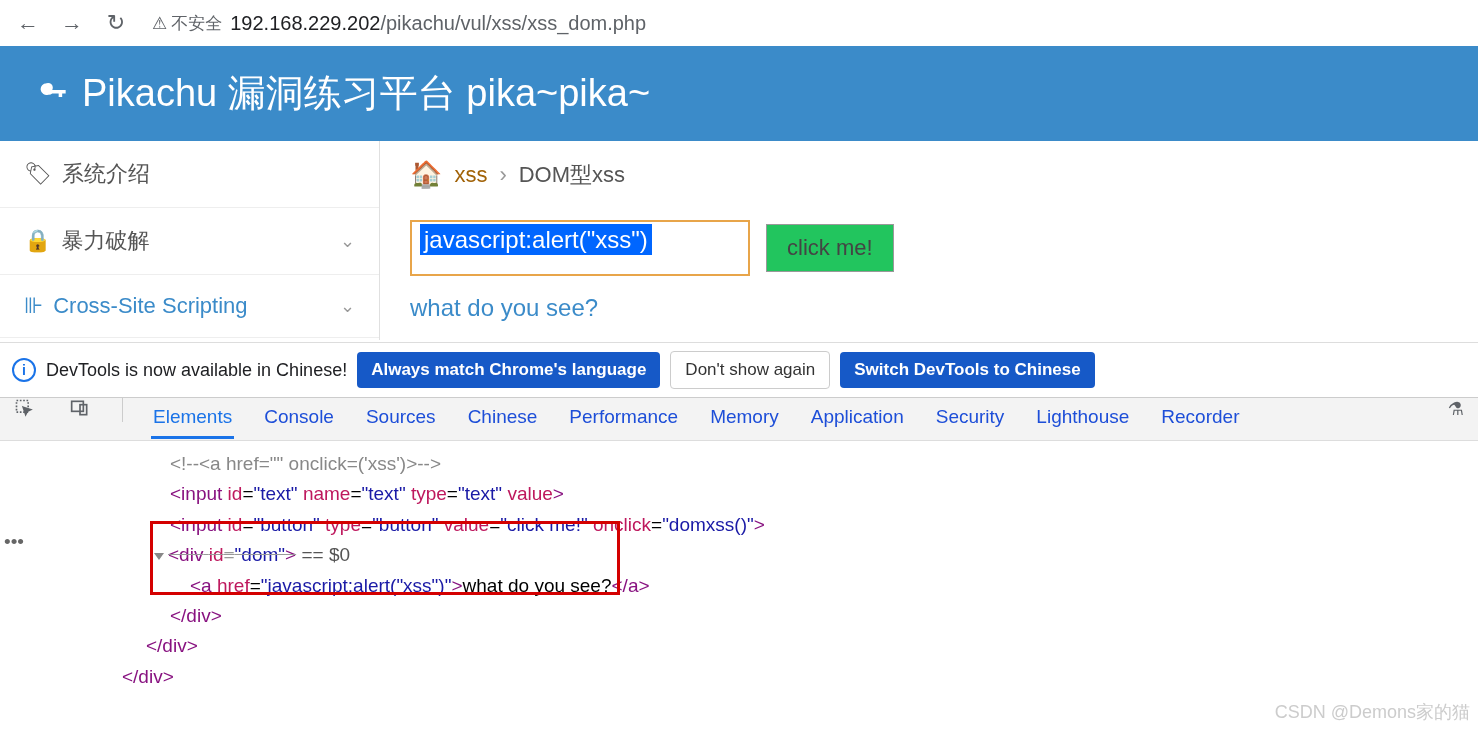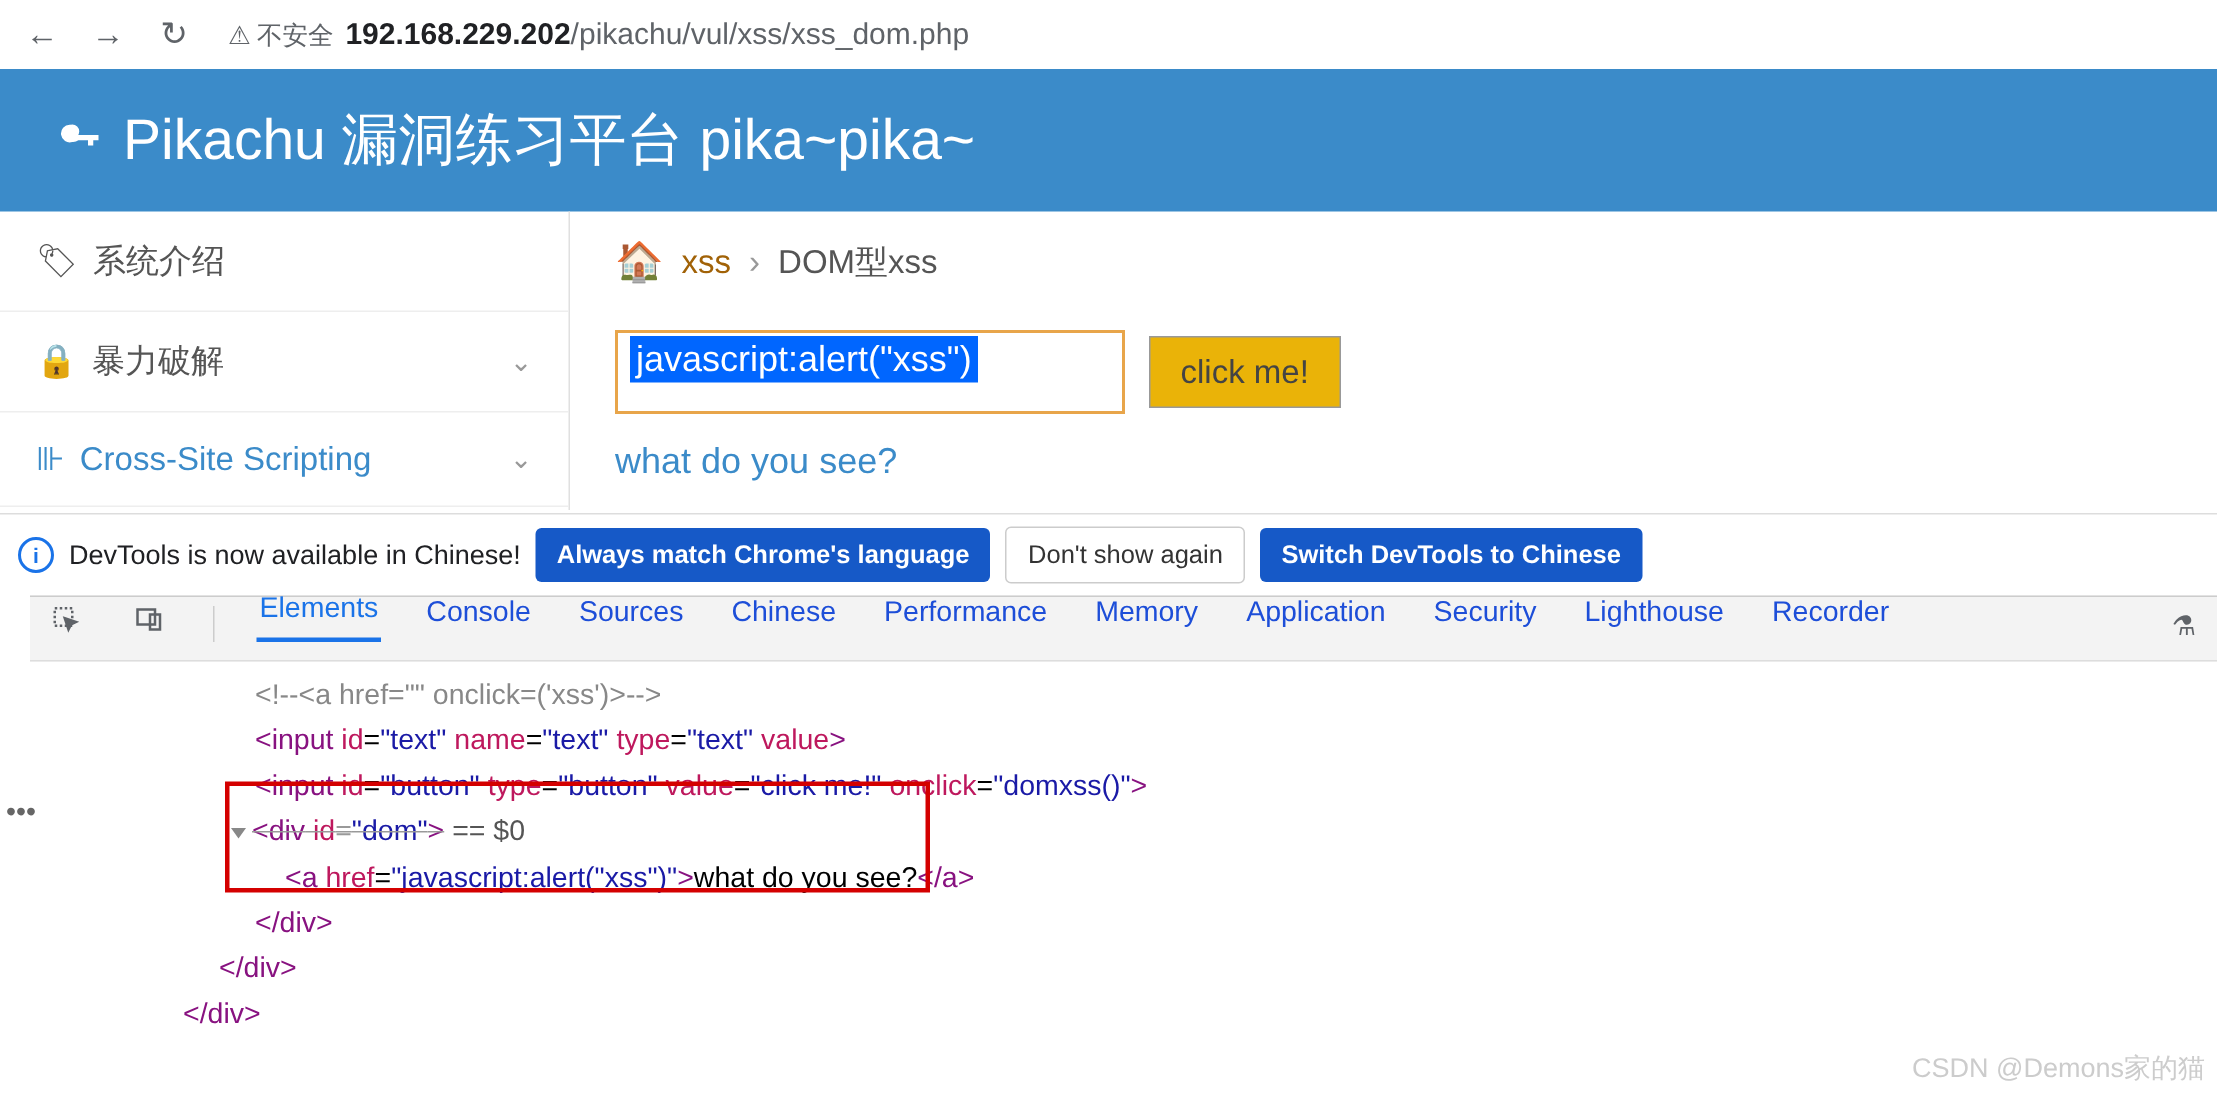--- a/index.html
+++ b/index.html
@@ -4,21 +4,21 @@
 <style>
 * { margin: 0; padding: 0; box-sizing: border-box; font-family: -apple-system, BlinkMacSystemFont, "Segoe UI", Arial, sans-serif; }
 body { background: #fff; width: 1478px; height: 734px; overflow: hidden; }
 
 
 .browser-bar { display: flex; align-items: center; height: 46px; padding: 0 10px; background: #fff; gap: 8px; }
 .nav-btn { width: 36px; height: 36px; display: flex; align-items: center; justify-content: center; color: #5f6368; font-size: 22px; cursor: pointer; border-radius: 50%; }
 .url-area { display: flex; align-items: center; flex: 1; gap: 8px; padding-left: 10px; }
 .security-badge { display: flex; align-items: center; color: #5f6368; font-size: 17px; gap: 4px; }
 .url-text { color: #5f6368; font-size: 20px; }
-.url-text .dark { color: #202124; font-weight: bold; }
+.url-text .dark { color: #202124; }
 
 
 .banner { background: #3b8bc9; color: #fff; padding: 22px 40px; display: flex; align-items: center; gap: 14px; }
 .banner-icon { font-size: 26px; }
 .banner-title { font-size: 38px; font-weight: 400; }
 
 
 .main { display: flex; }
 .sidebar { width: 380px; border-right: 1px solid #e0e0e0; }
 .sidebar-item { display: flex; align-items: center; justify-content: space-between; padding: 18px 24px; border-bottom: 1px solid #eee; font-size: 22px; color: #555; cursor: pointer; }
@@ -27,33 +27,33 @@
 .chevron { color: #999; font-size: 18px; }
 
 .content { flex: 1; padding: 18px 30px; }
 .breadcrumb { display: flex; align-items: center; gap: 12px; font-size: 22px; color: #555; margin-bottom: 30px; }
 .breadcrumb .link { color: #a16207; }
 .breadcrumb .sep { color: #999; }
 
 .form-row { display: flex; align-items: center; gap: 16px; margin-bottom: 18px; }
 .text-input { width: 340px; height: 56px; border: 2px solid #e8a54a; padding: 4px 8px; font-size: 24px; }
 .text-input .selected { background: #0066ff; color: #fff; padding: 2px 4px; font-family: Arial; }
-.click-btn { padding: 10px 20px; font-size: 22px; background: #eab308; border: 1px solid #999; cursor: pointer; color: #444; }
+.click-btn { padding: 10px 20px; font-size: 22px; background: #22c55e; border: 1px solid #999; cursor: pointer; color: #444; }
 .result-link { color: #3b8bc9; font-size: 24px; text-decoration: none; }
 
 
 .devtools-notif { display: flex; align-items: center; padding: 8px 12px; gap: 10px; border-top: 1px solid #ddd; background: #fff; margin-top: 2px; }
 .info-icon { color: #1a73e8; font-size: 20px; width: 24px; height: 24px; border: 2px solid #1a73e8; border-radius: 50%; display: flex; align-items: center; justify-content: center; font-weight: bold; font-size: 14px; }
 .notif-text { color: #202124; font-size: 18px; }
 .notif-btn { padding: 8px 14px; font-size: 17px; font-weight: 600; border: none; border-radius: 4px; cursor: pointer; }
 .notif-btn.blue { background: #1659c7; color: #fff; }
 .notif-btn.white { background: #fff; color: #333; border: 1px solid #ccc; font-weight: 400; }
 
 
-.devtools-tabs { display: flex; align-items: flex-end; border-top: 1px solid #ccc; border-bottom: 1px solid #ddd; padding: 12px 10px; gap: 28px; height: 44px; background: #f3f3f3; margin-left: 20px; }
+.devtools-tabs { display: flex; align-items: flex-start; border-top: 1px solid #ccc; border-bottom: 1px solid #ddd; padding: 0 10px; gap: 28px; height: 44px; background: #f3f3f3; }
 .dt-icon { color: #5f6368; font-size: 18px; padding: 0 4px; cursor: pointer; }
 .dt-tab { color: #1d4ed8; font-size: 19px; cursor: pointer; padding: 8px 2px; }
 .dt-tab.active { color: #1a73e8; border-bottom: 3px solid #1a73e8; }
 .flask-icon { margin-left: auto; }
 
 
 .source { font-family: "Consolas", monospace; font-size: 19px; padding: 8px 20px 8px 170px; line-height: 1.6; position: relative; }
 .source .line { white-space: pre; }
 .comment { color: #888; }
 .tag { color: #881280; }

